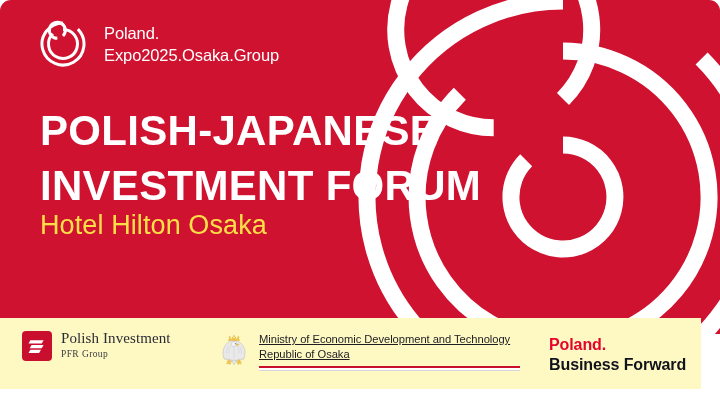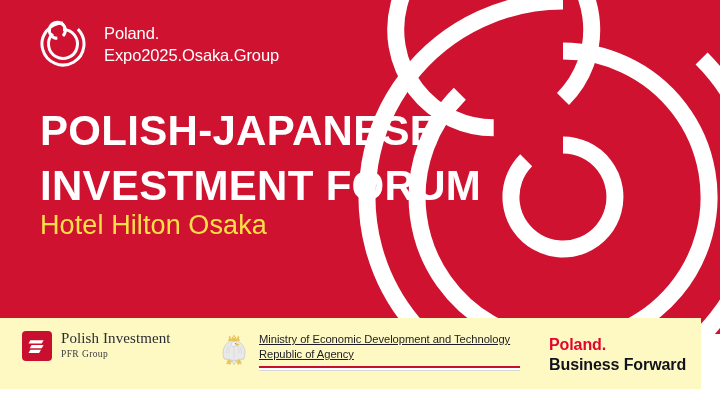--- a/index.html
+++ b/index.html
@@ -10,20 +10,21 @@
   body {
     font-family: "Liberation Sans", sans-serif;
   }
 
   #banner {
     position: relative;
     width: 720px;
     height: 405px;
     overflow: hidden;
     background: #ffffff;
+    border-radius: 11px;
   }
 
   
   .hero {
     position: absolute;
     left: 0;
     top: 0;
     width: 720px;
     height: 334px;
     background: #ce1230;
@@ -262,21 +263,21 @@
 
             <path d="M27 55 l-5.4 4.6 l2.6 1 l-3.4 3.4 l5.4-1.6 l1.2 3 l2.6-4.4 z" fill="#f2c94c" stroke="#d8a92e" stroke-width="0.8"></path>
             <path d="M45 55 l5.4 4.6 l-2.6 1 l3.4 3.4 l-5.4-1.6 l-1.2 3 l-2.6-4.4 z" fill="#f2c94c" stroke="#d8a92e" stroke-width="0.8"></path>
 
             <path d="M31 56 l5 10 l5-10 l-2.6 1.6 l-2.4-2.6 l-2.4 2.6 z" fill="#e9e9ea" stroke="#b9b9bd" stroke-width="0.9"></path>
           </g>
         </svg>
       </div>
       <div class="ministry-text">
         <div class="ministry-l1">Ministry of Economic Development and Technology</div>
-        <div class="ministry-l2">Republic of Agency</div>
+        <div class="ministry-l2">Republic of Osaka</div>
         <div class="ministry-rule"></div>
       </div>
     </div>
 
     <div class="footer-slot slot-pbf">
       <div>
         <div class="pbf-l1">Poland.</div>
         <div class="pbf-l2">Business Forward</div>
       </div>
     </div>

